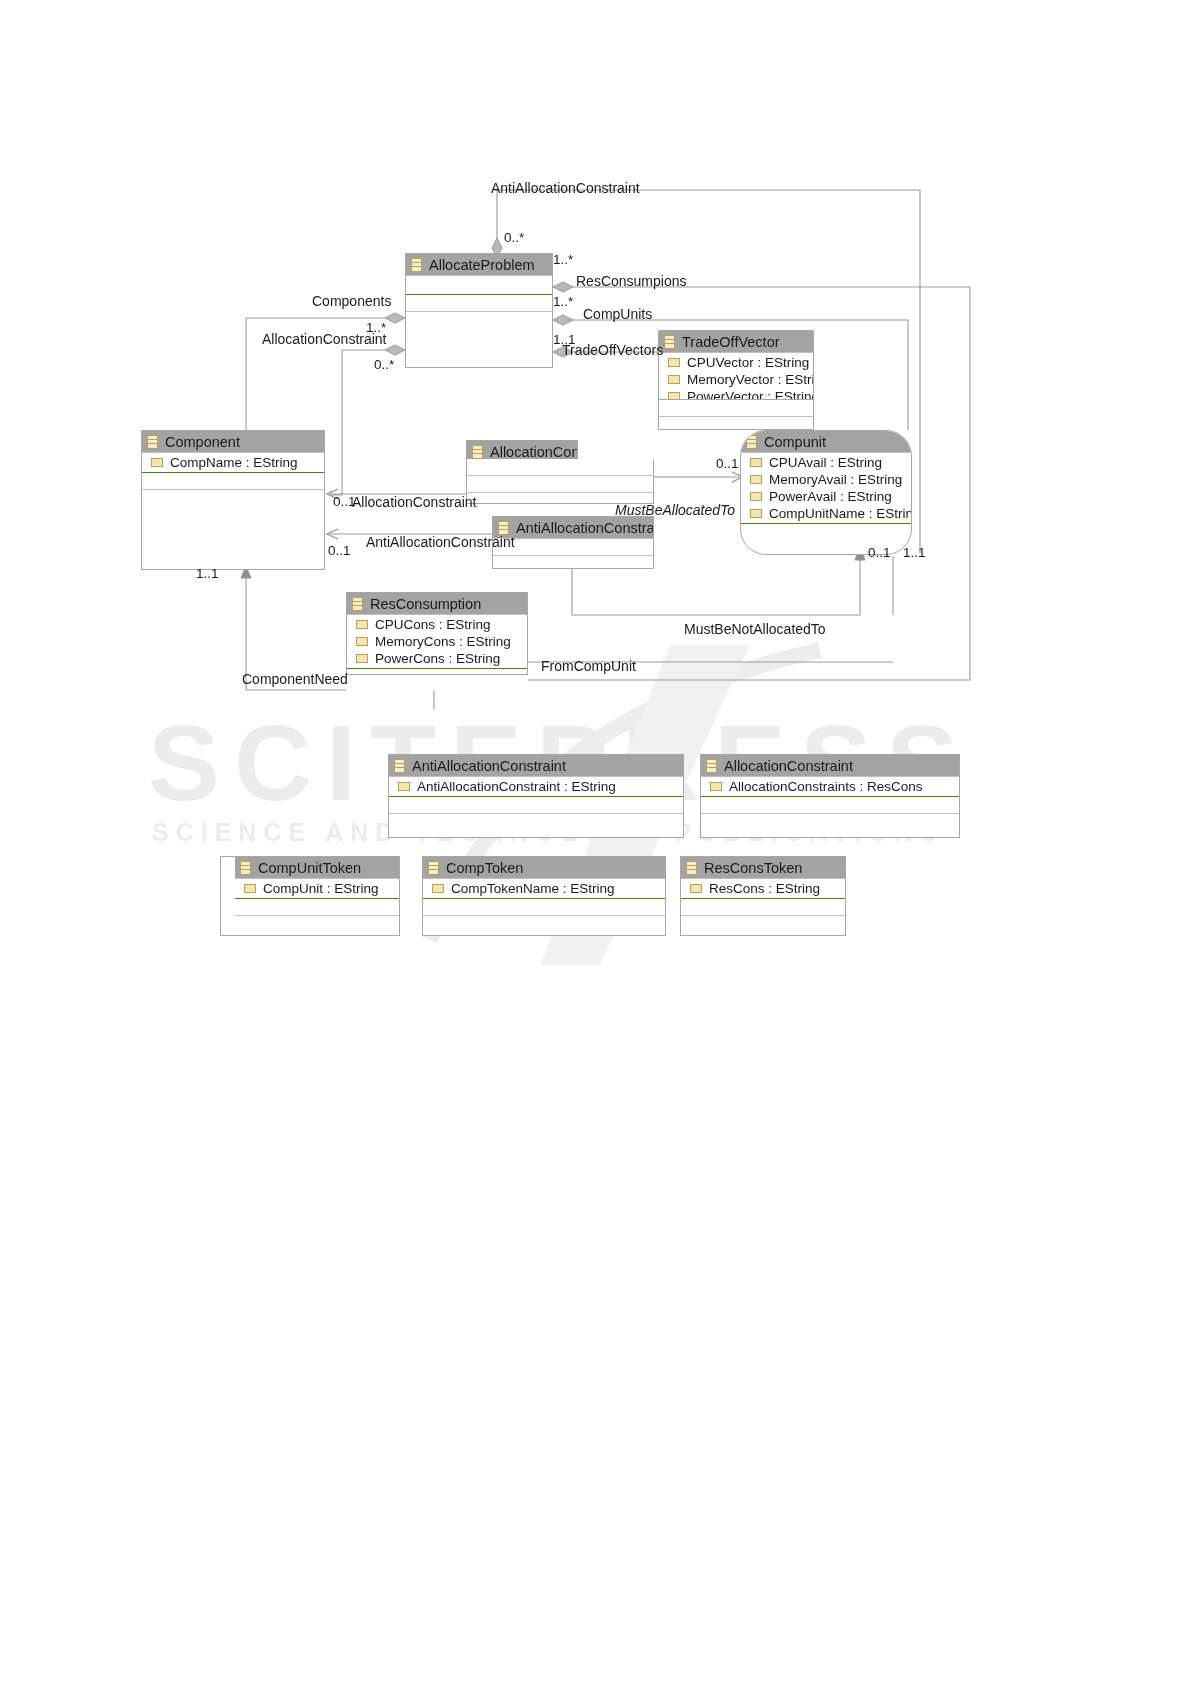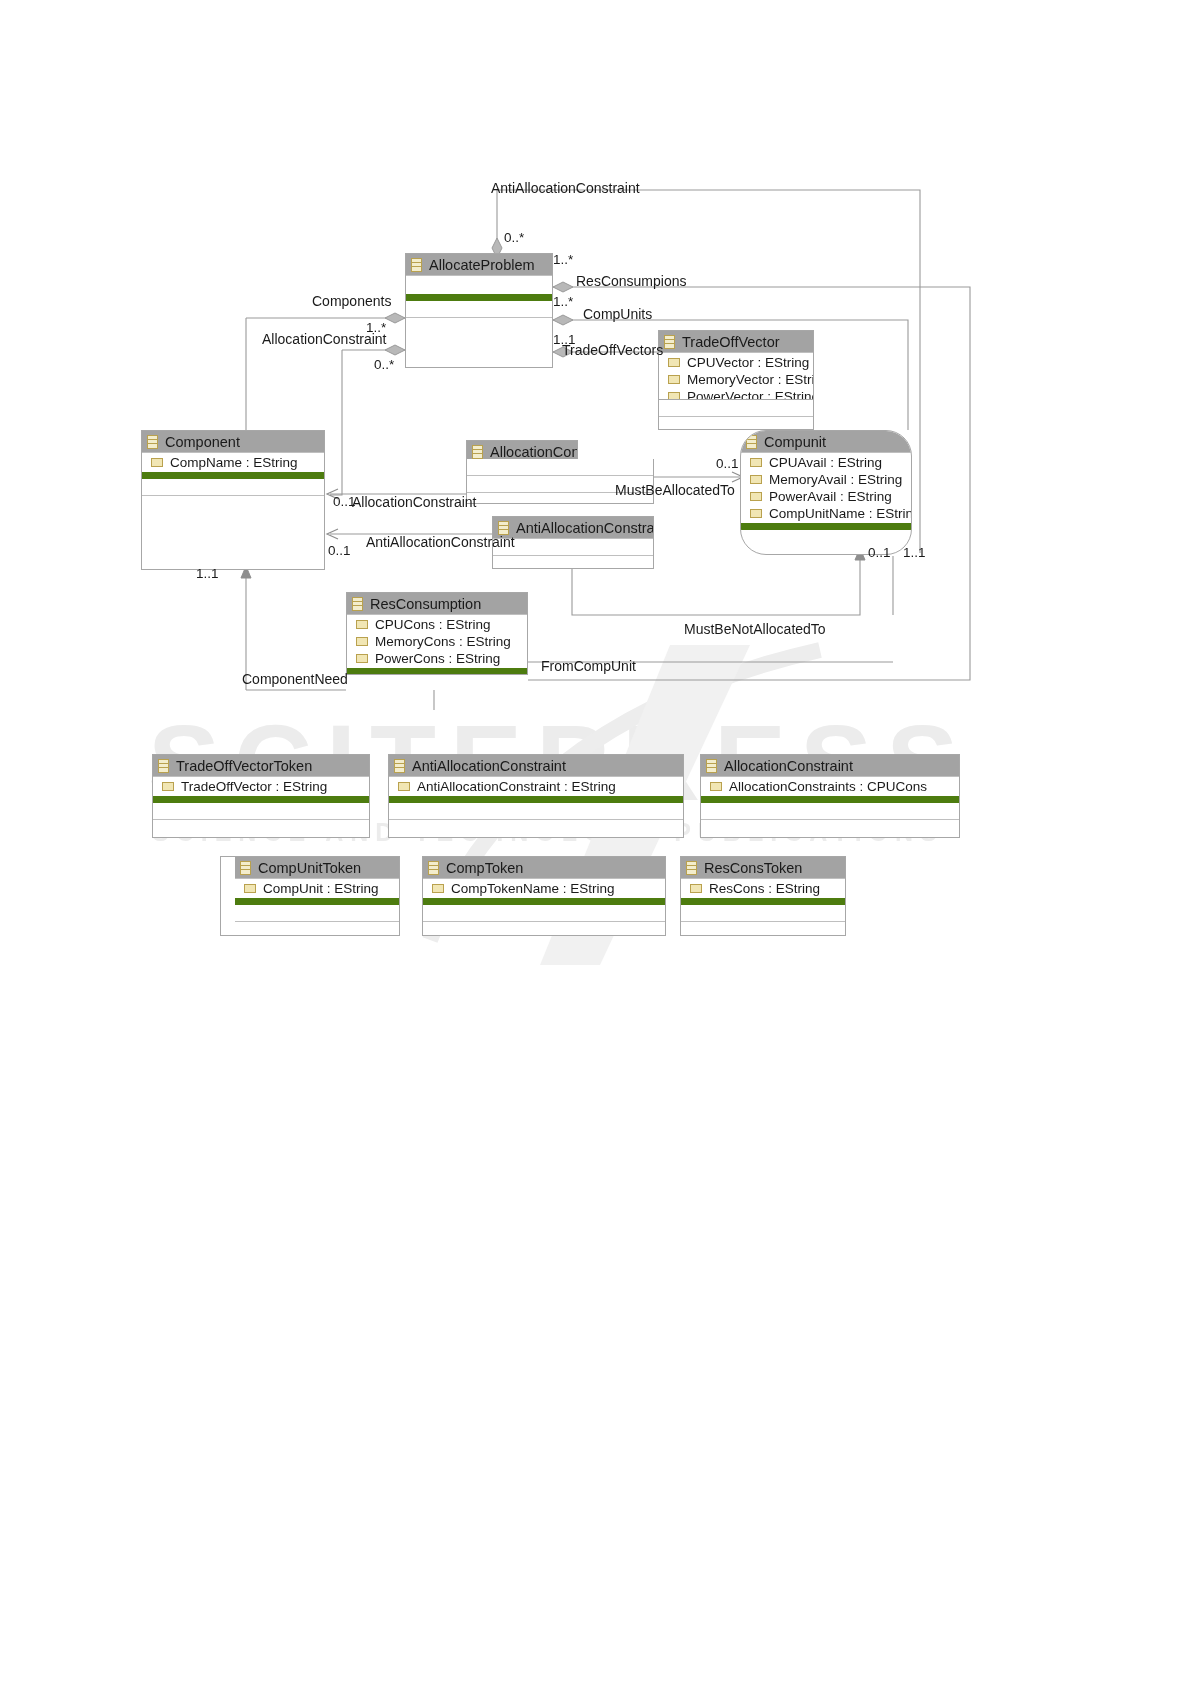--- a/index.html
+++ b/index.html
@@ -84,21 +84,21 @@
     content: "";
     position: absolute;
     left: 0; right: 0;
     height: 1px;
     background: #b9a14e;
   }
   .cls-icon::before { top: 3px; }
   .cls-icon::after  { top: 7px; }
 
   .uml-attrs {
-    border-bottom: 7px solid #4d7c0f;
+    border-bottom: 1px solid #4d7c0f;
     padding: 1px 0 1px 0;
   }
   .uml-attrs.empty-row { height: 16px; }
   .attr {
     display: flex;
     align-items: center;
     height: 17px;
     padding-left: 9px;
     font-size: 13.5px;
     white-space: nowrap;
@@ -322,34 +322,20 @@
       </div>
       <div class="attr">
         <span class="attr-icon"></span>
         <span class="attr-text">PowerCons : EString</span>
       </div>
     </div>
     <div class="uml-ops"></div>
     <div class="uml-rest"></div>
   </div>
 
-  <div class="uml-class" style="left:152px; top:754px; width:218px; height:84px;">
-    <div class="uml-title">
-      <span class="cls-icon"></span>
-      <span class="uml-title-text">TradeOffVectorToken</span>
-    </div>
-    <div class="uml-attrs">
-      <div class="attr">
-        <span class="attr-icon"></span>
-        <span class="attr-text">TradeOffVector : EString</span>
-      </div>
-    </div>
-    <div class="uml-ops"></div>
-    <div class="uml-ops last"></div>
-  </div>
 
   <div class="uml-class" style="left:388px; top:754px; width:296px; height:84px;">
     <div class="uml-title">
       <span class="cls-icon"></span>
       <span class="uml-title-text">AntiAllocationConstraint</span>
     </div>
     <div class="uml-attrs">
       <div class="attr">
         <span class="attr-icon"></span>
         <span class="attr-text">AntiAllocationConstraint : EString</span>
@@ -360,21 +346,21 @@
   </div>
 
   <div class="uml-class" style="left:700px; top:754px; width:260px; height:84px;">
     <div class="uml-title">
       <span class="cls-icon"></span>
       <span class="uml-title-text">AllocationConstraint</span>
     </div>
     <div class="uml-attrs">
       <div class="attr">
         <span class="attr-icon"></span>
-        <span class="attr-text">AllocationConstraints : CPUCons</span>
+        <span class="attr-text">AllocationConstraints : ResCons</span>
       </div>
     </div>
     <div class="uml-ops"></div>
     <div class="uml-ops last"></div>
   </div>
 
   <div class="uml-class" style="left:220px; top:856px; width:180px; height:80px;padding-left:14px;">
     <div class="uml-title">
       <span class="cls-icon"></span>
       <span class="uml-title-text">CompUnitToken</span>
@@ -428,21 +414,21 @@
   <div class="edge-label" style="left:562px; top:342px;">TradeOffVectors</div>
 
   <div class="edge-label" style="left:312px; top:293px;">Components</div>
 
   <div class="edge-label" style="left:262px; top:331px;">AllocationConstraint</div>
 
   <div class="edge-label" style="left:352px; top:494px;">AllocationConstraint</div>
 
   <div class="edge-label" style="left:366px; top:534px;">AntiAllocationConstraint</div>
 
-  <div class="edge-label" style="left:615px; top:482px;">MustBeAllocatedTo</div>
+  <div class="edge-label" style="left:615px; top:502px;font-style:italic;">MustBeAllocatedTo</div>
 
   <div class="edge-label" style="left:684px; top:621px;">MustBeNotAllocatedTo</div>
 
   <div class="edge-label" style="left:541px; top:658px;">FromCompUnit</div>
 
   <div class="edge-label" style="left:210px; top:671px;margin-left:32px;">ComponentNeed</div>
 
   <div class="mult" style="left:504px; top:230px;">0..*</div>
   <div class="mult" style="left:553px; top:252px;">1..*</div>
   <div class="mult" style="left:553px; top:294px;">1..*</div>

